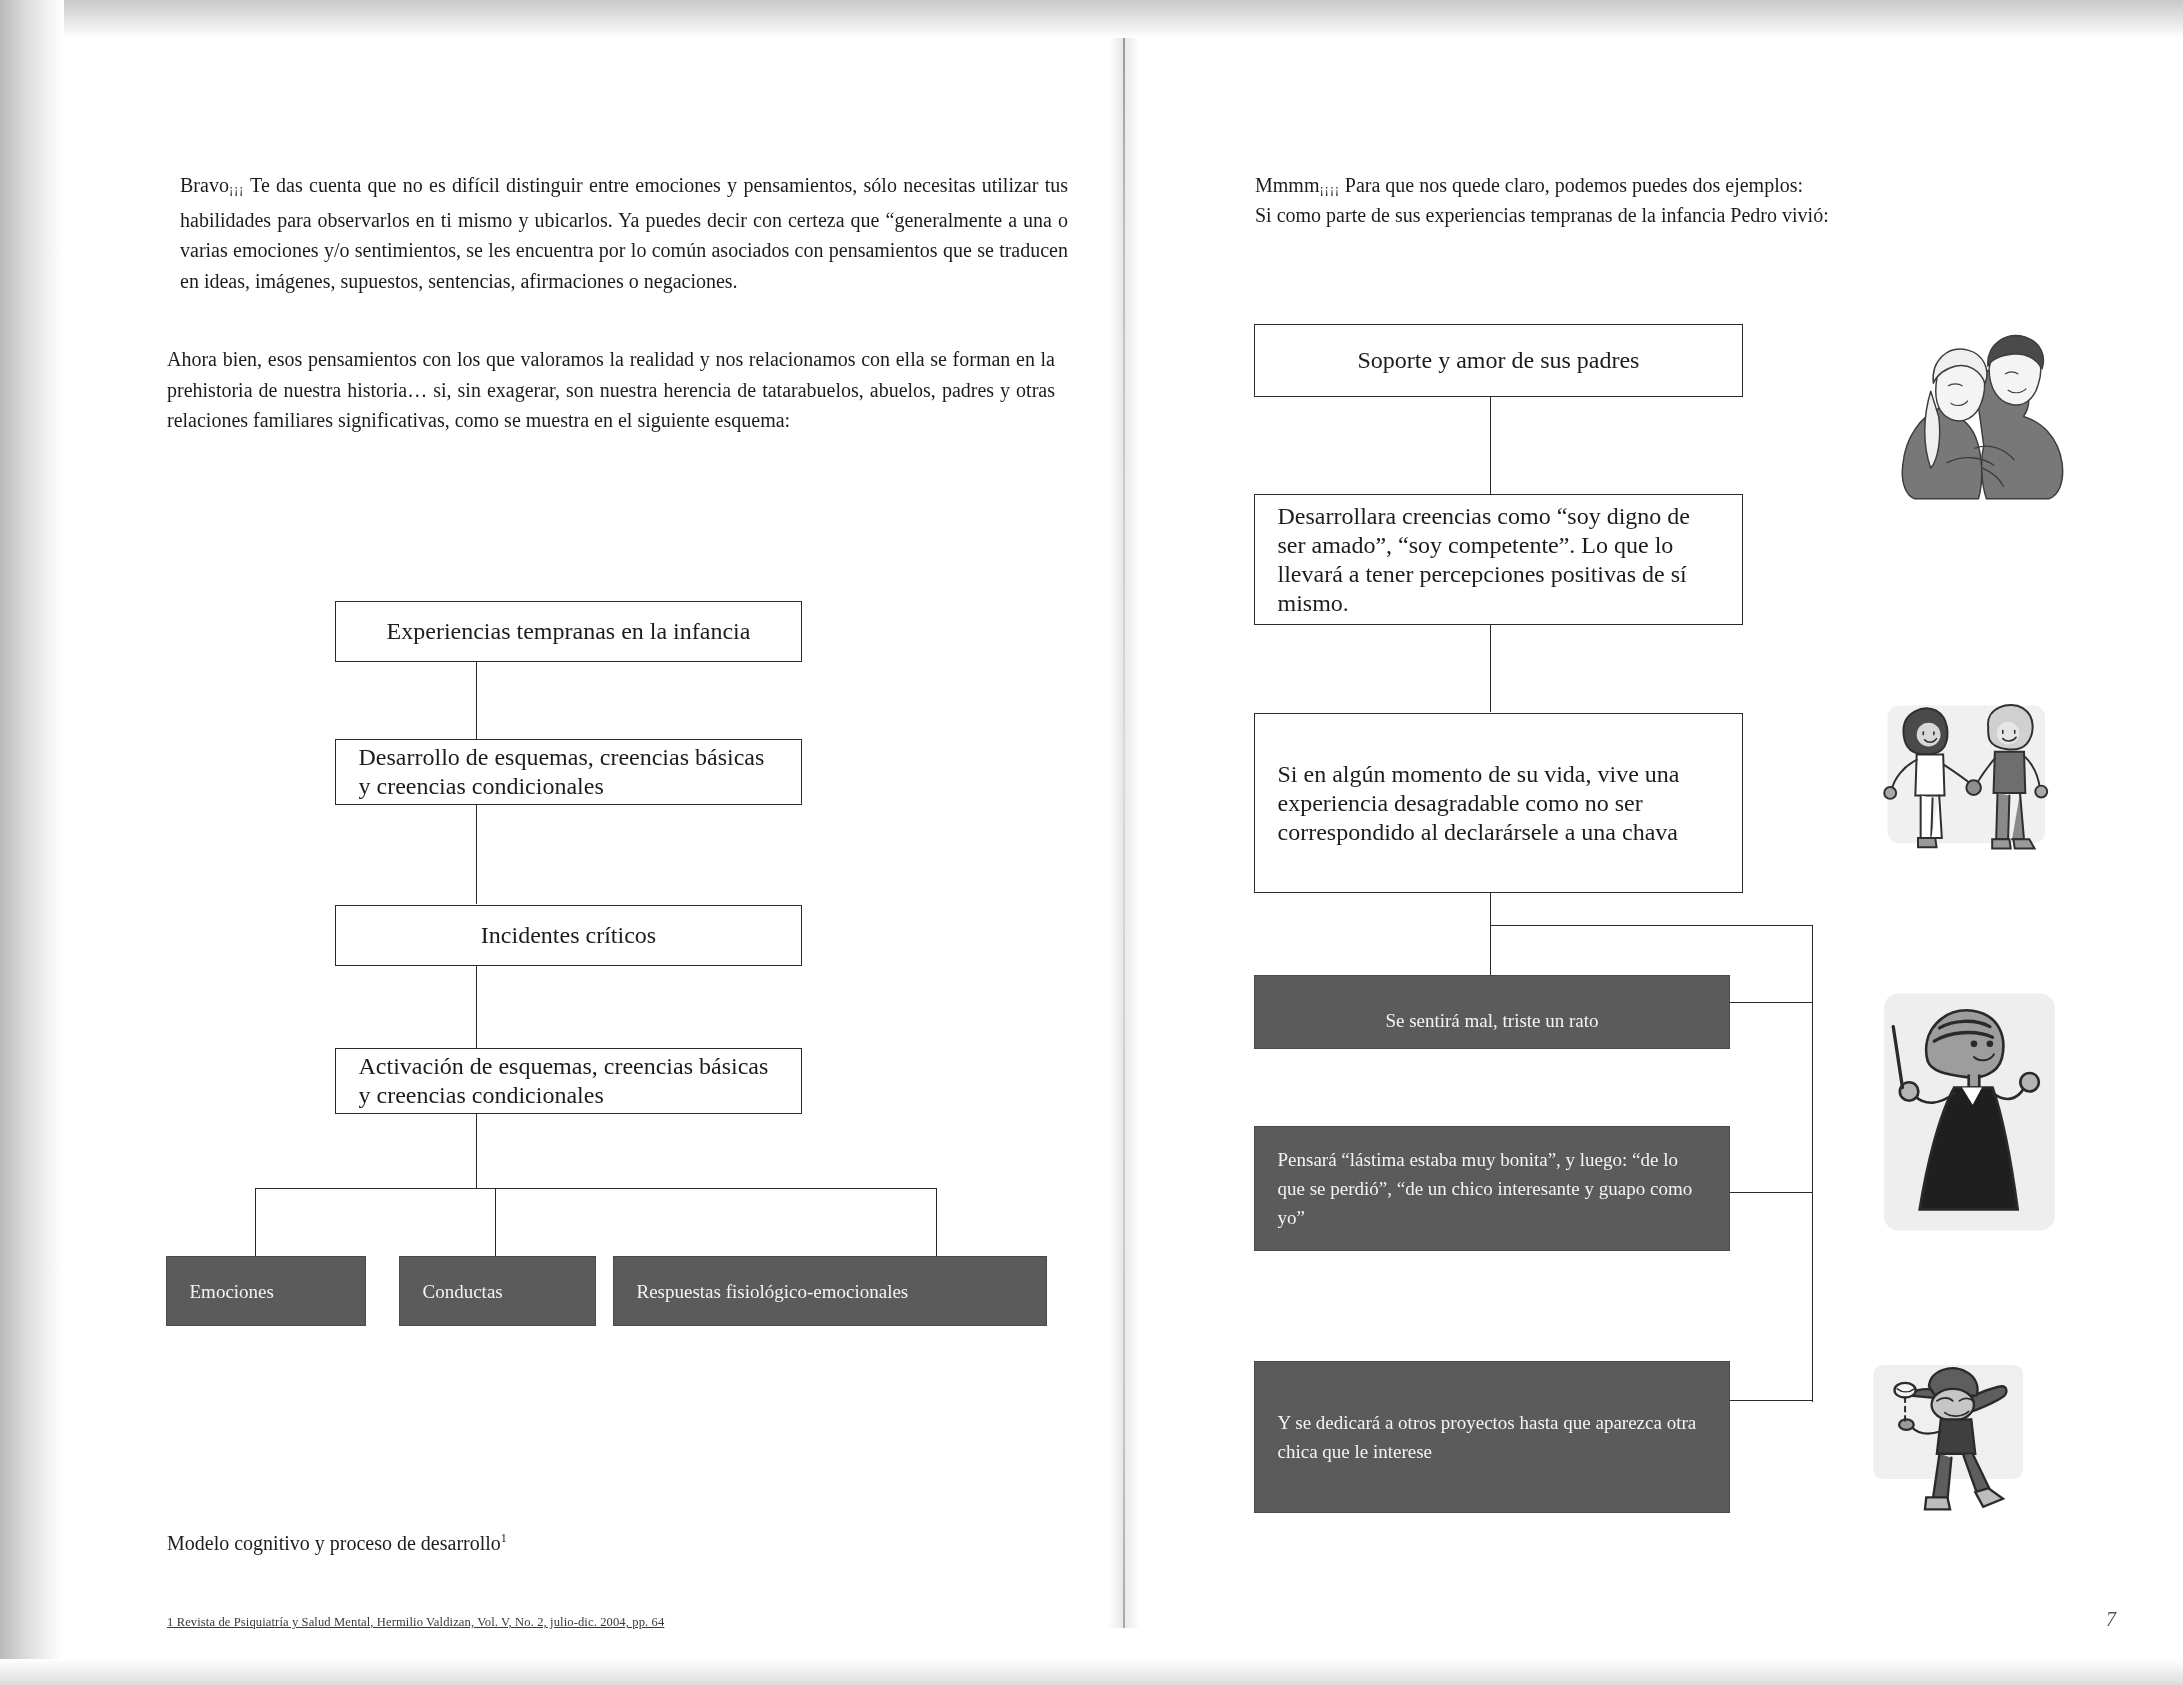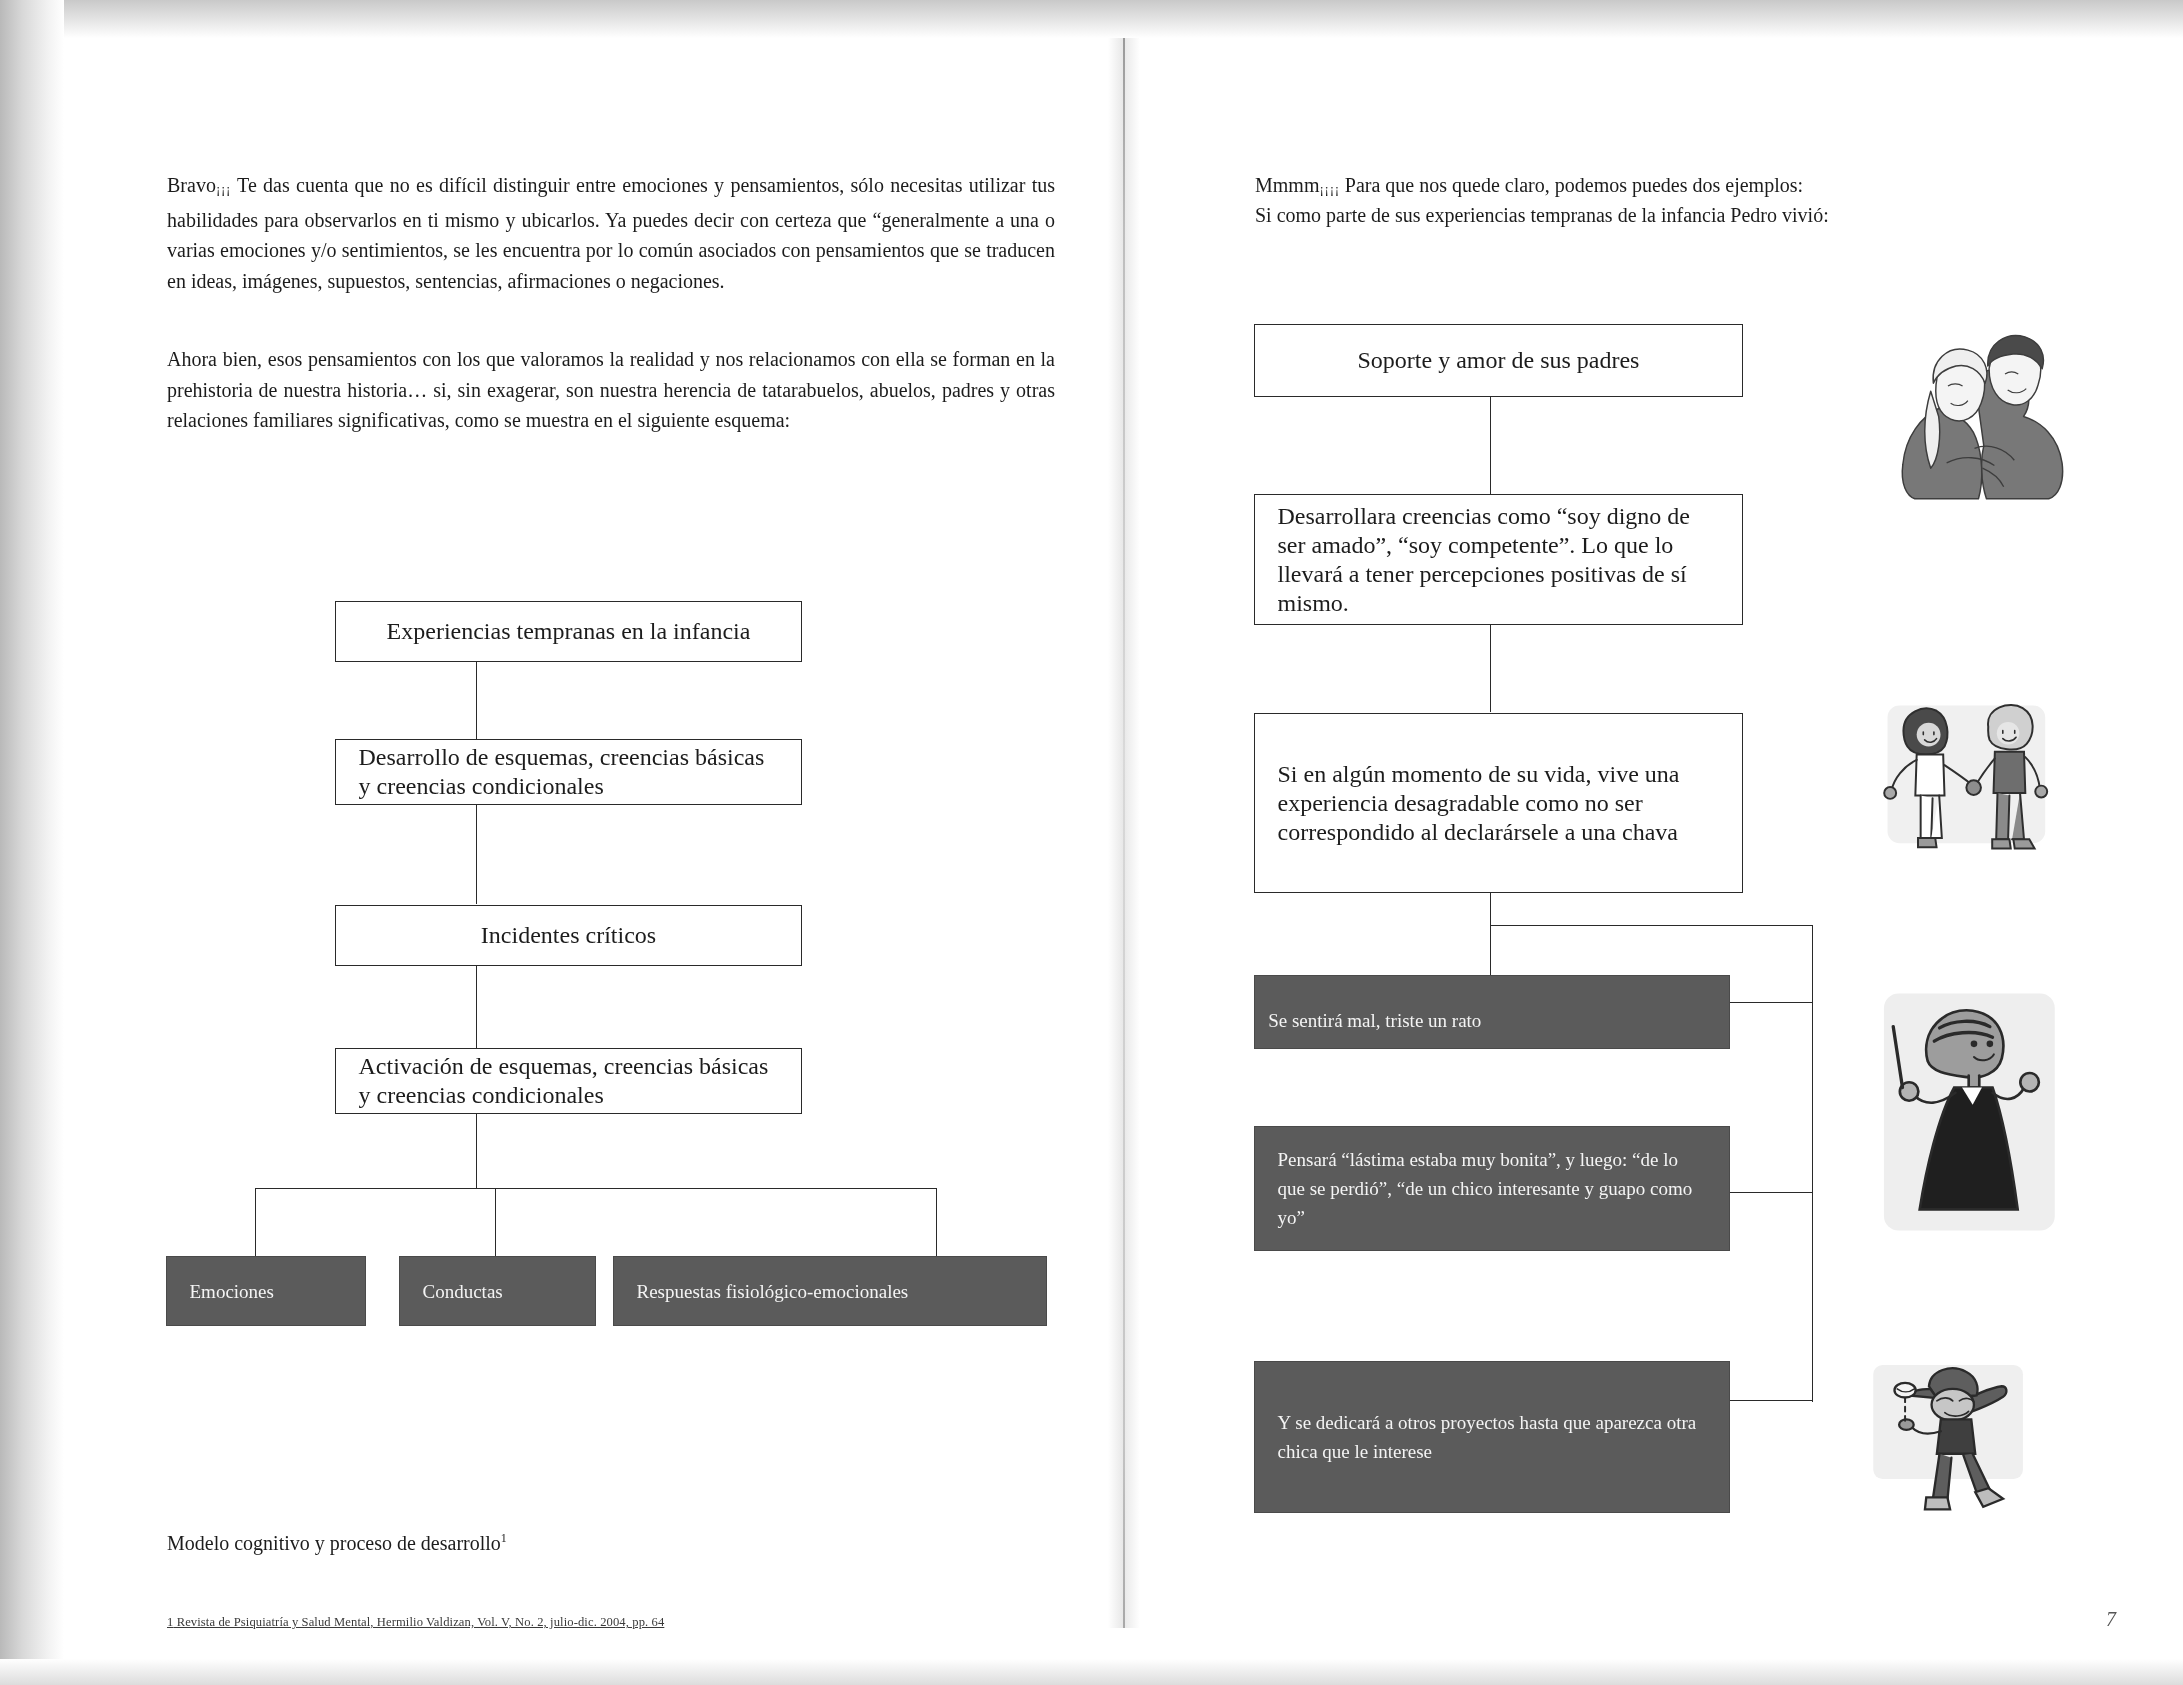--- a/index.html
+++ b/index.html
@@ -40,21 +40,21 @@
   .nodebox.center .inner{padding:0 13.2px;text-align:center;}
 
   .darkbox{
     position:absolute;box-sizing:border-box;
     background:#5b5b5b;border:0.7px solid #4a4a4a;
     display:flex;align-items:center;
     color:#f4f4f4;font-size:19px;line-height:29px;
   }
   .darkbox .inner{padding:0 22.5px;width:100%;}
   .darkbox.center{justify-content:center;}
-  .darkbox.center .inner{padding:0 13.2px;margin-top:16px;}
+  .darkbox.center .inner{text-align:center;padding:0 13.2px;margin-top:16px;}
 
   
   .vline{position:absolute;width:1.3px;background:#2a2a2a;}
   .hline{position:absolute;height:1.3px;background:#2a2a2a;}
 
   
   .caption{position:absolute;color:#1c1c1c;font-size:20px;}
   .caption sup{font-size:12px;vertical-align:super;}
   .footnote{position:absolute;color:#3a3a3a;font-size:12.6px;letter-spacing:0.1px;text-decoration:underline;}
   .pagenum{position:absolute;color:#555;font-size:20px;font-style:italic;}
@@ -67,21 +67,21 @@
 <body>
 
 <div id="page">
 
   <div class="scan-edge-left"></div>
   <div class="scan-edge-top"></div>
   <div class="scan-edge-bottom"></div>
   <div class="gutter-soft"></div>
   <div class="gutter"></div>
 
-  <div class="para" style="left:167px;top:170px;width:888px;">
+  <div class="para" style="left:180px;top:170px;width:888px;">
     <span>Bravo</span><span class="subsc">¡¡¡</span><span> Te das cuenta que no es difícil distinguir entre emociones y pensamientos, sólo necesitas utilizar tus habilidades para observarlos en ti mismo y ubicarlos. Ya puedes decir con certeza que “generalmente a una o varias emociones y/o sentimientos, se les encuentra por lo común asociados con pensamientos que se traducen en ideas, imágenes, supuestos, sentencias, afirmaciones o negaciones.</span>
   </div>
 
   <div class="para" style="left:167px;top:344px;width:888px;">
     <span>Ahora bien, esos pensamientos con los que valoramos la realidad y nos relacionamos con ella se forman en la prehistoria  de nuestra historia… si, sin exagerar, son nuestra herencia de tatarabuelos, abuelos, padres y  otras relaciones familiares significativas, como se muestra en el siguiente esquema:</span>
   </div>
 
   <div class="nodebox center" style="left:335px;top:601px;width:467px;height:61px;">
     <div class="inner">Experiencias tempranas en la infancia</div>
   </div>

